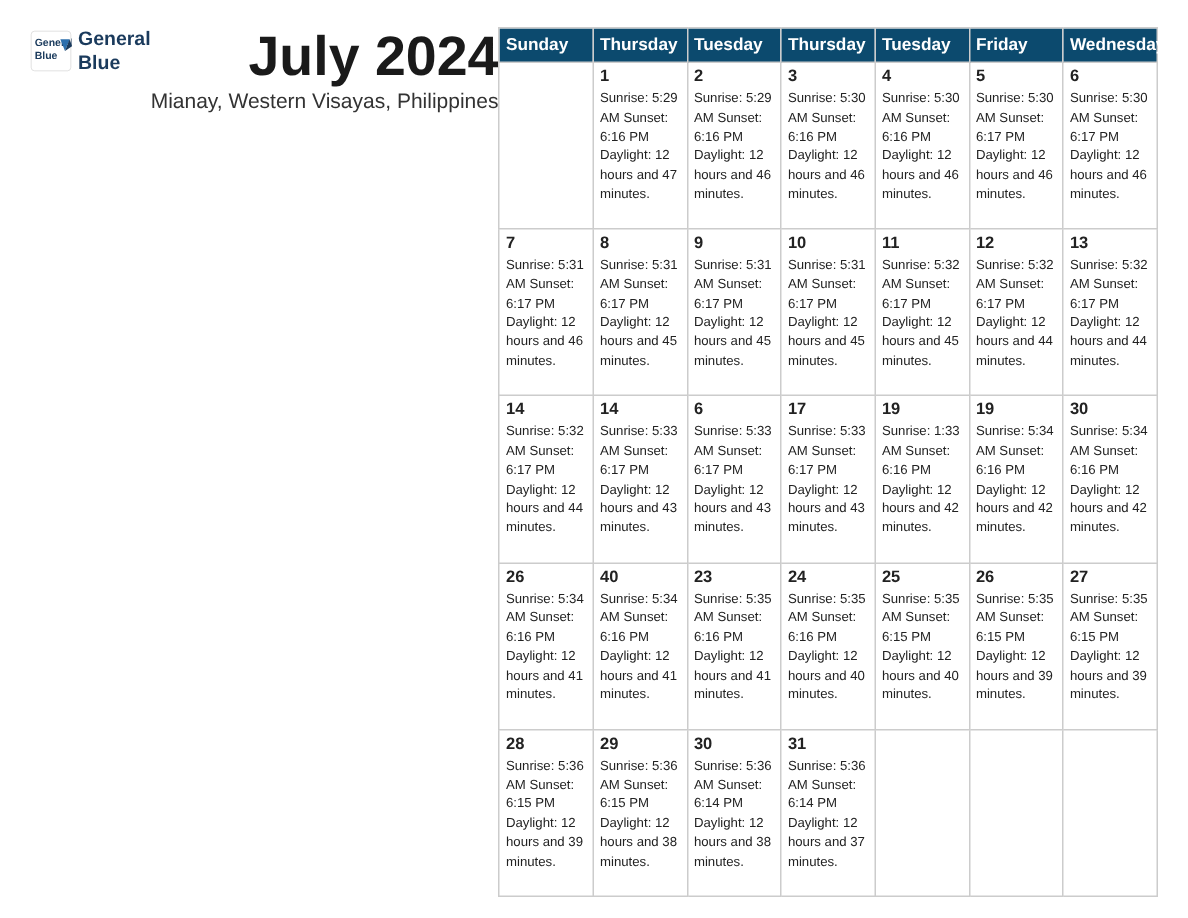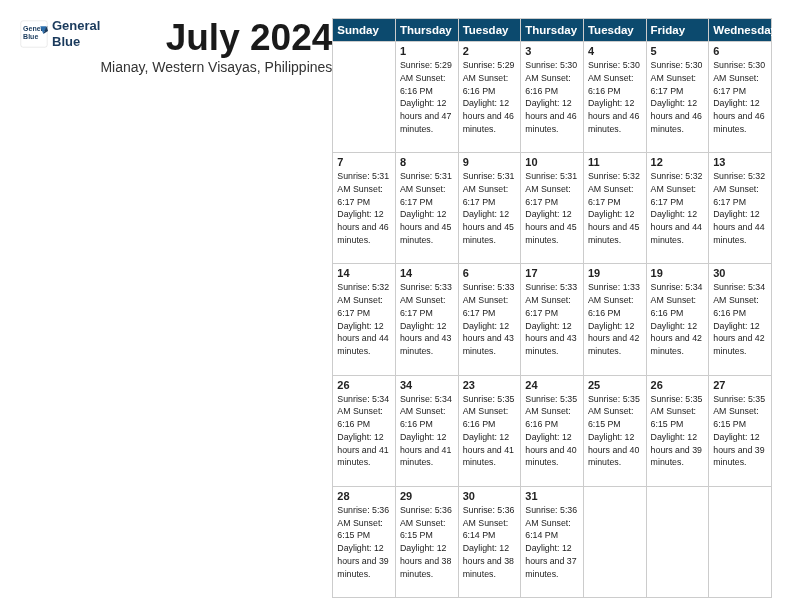--- a/index.html
+++ b/index.html
@@ -279,21 +279,21 @@
         </tr>
         <tr>
           <td>
             <span class="day-num">26</span>
             <div class="day-info">Sunrise: 5:34 AM
 Sunset: 6:16 PM
 Daylight: 12 hours
 and 41 minutes.</div>
           </td>
           <td>
-            <span class="day-num">34</span>
+            <span class="day-num">40</span>
             <div class="day-info">Sunrise: 5:34 AM
 Sunset: 6:16 PM
 Daylight: 12 hours
 and 41 minutes.</div>
           </td>
           <td>
             <span class="day-num">23</span>
             <div class="day-info">Sunrise: 5:35 AM
 Sunset: 6:16 PM
 Daylight: 12 hours

